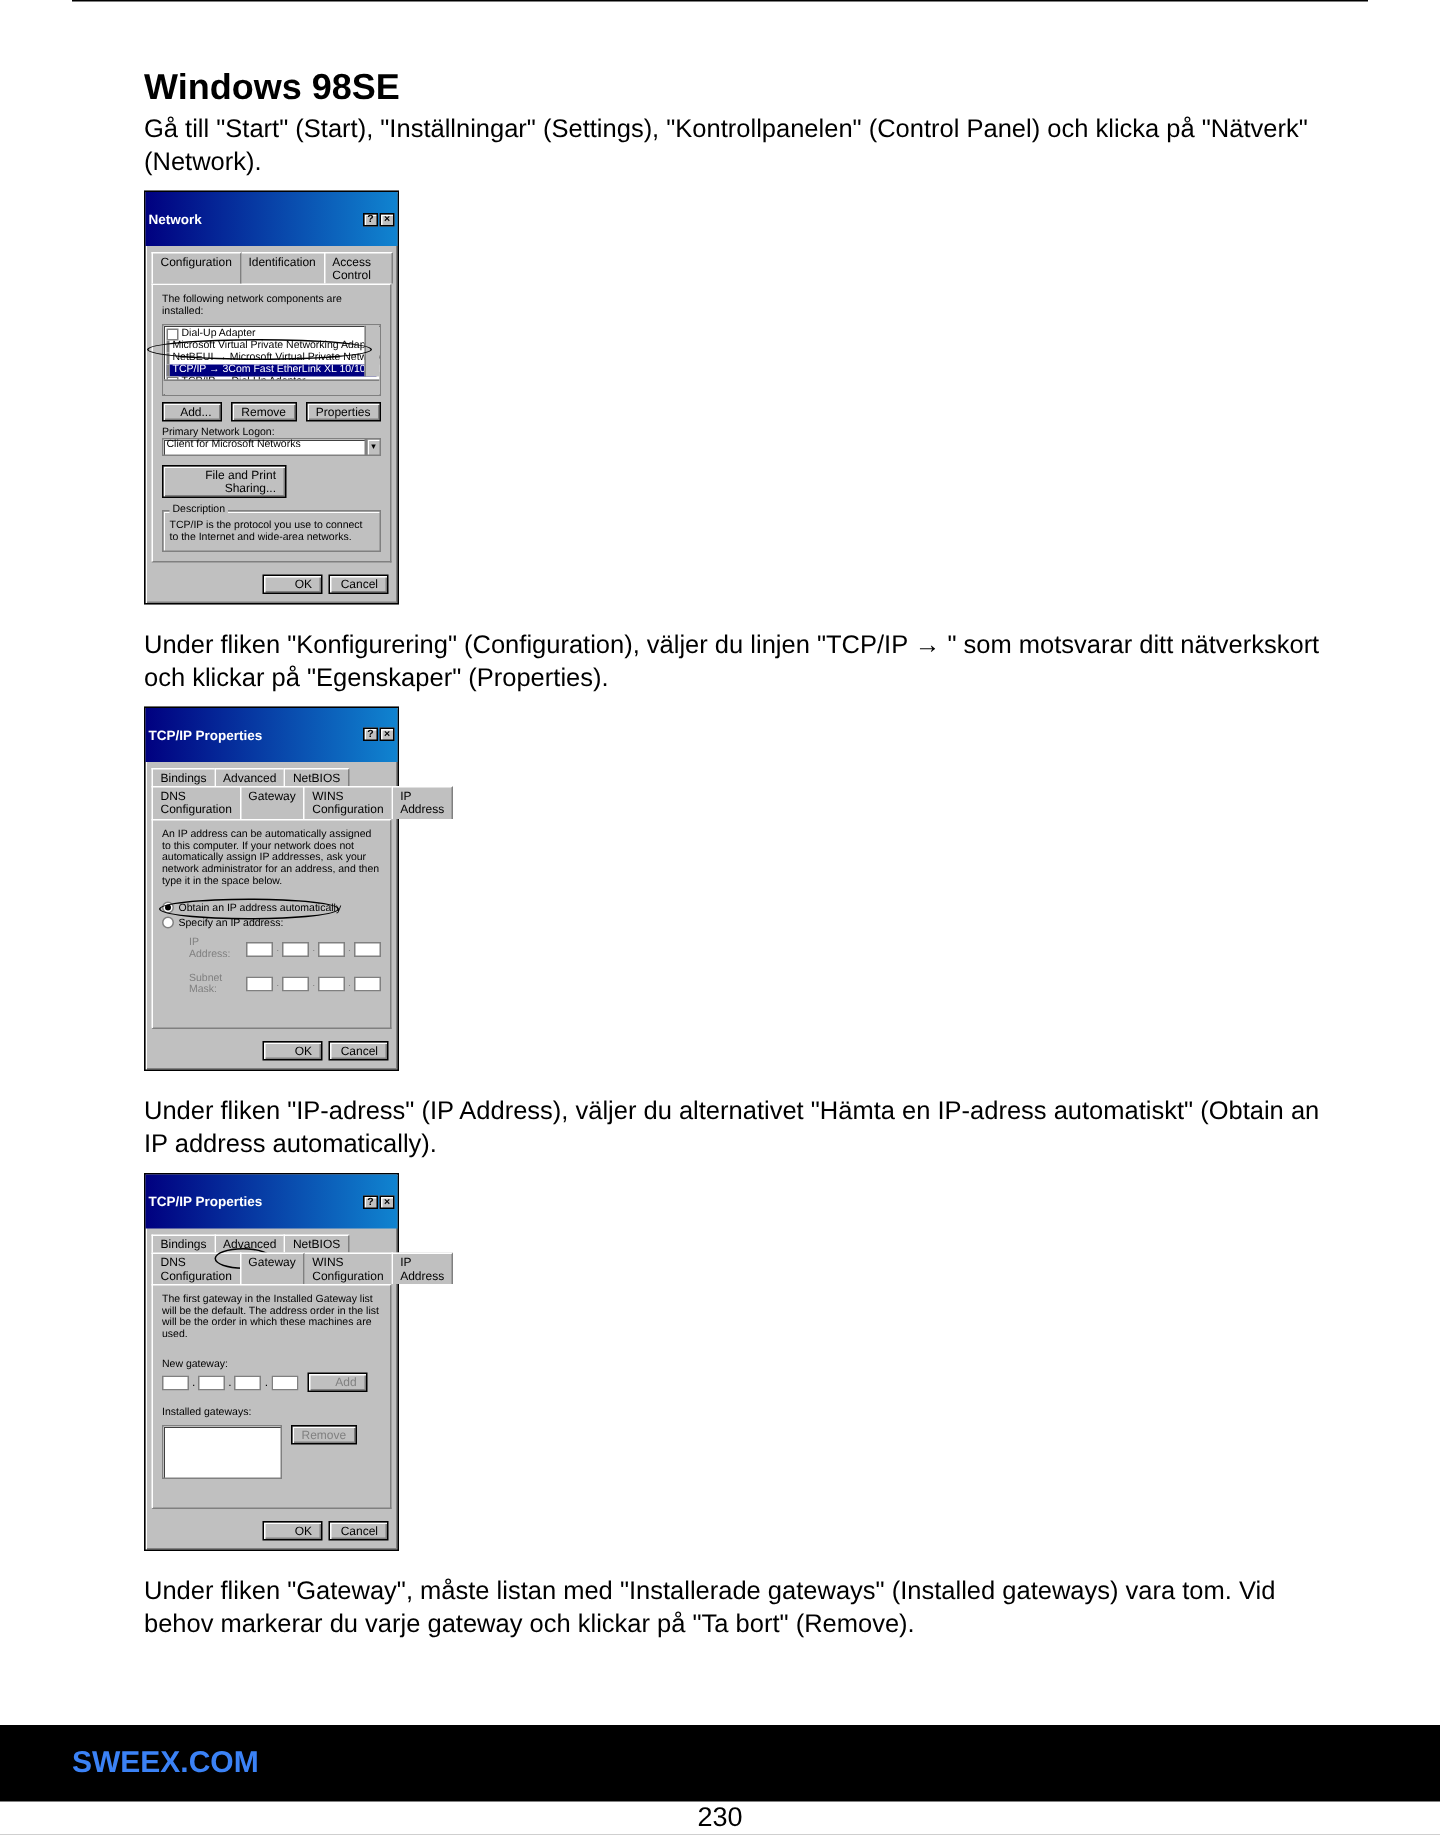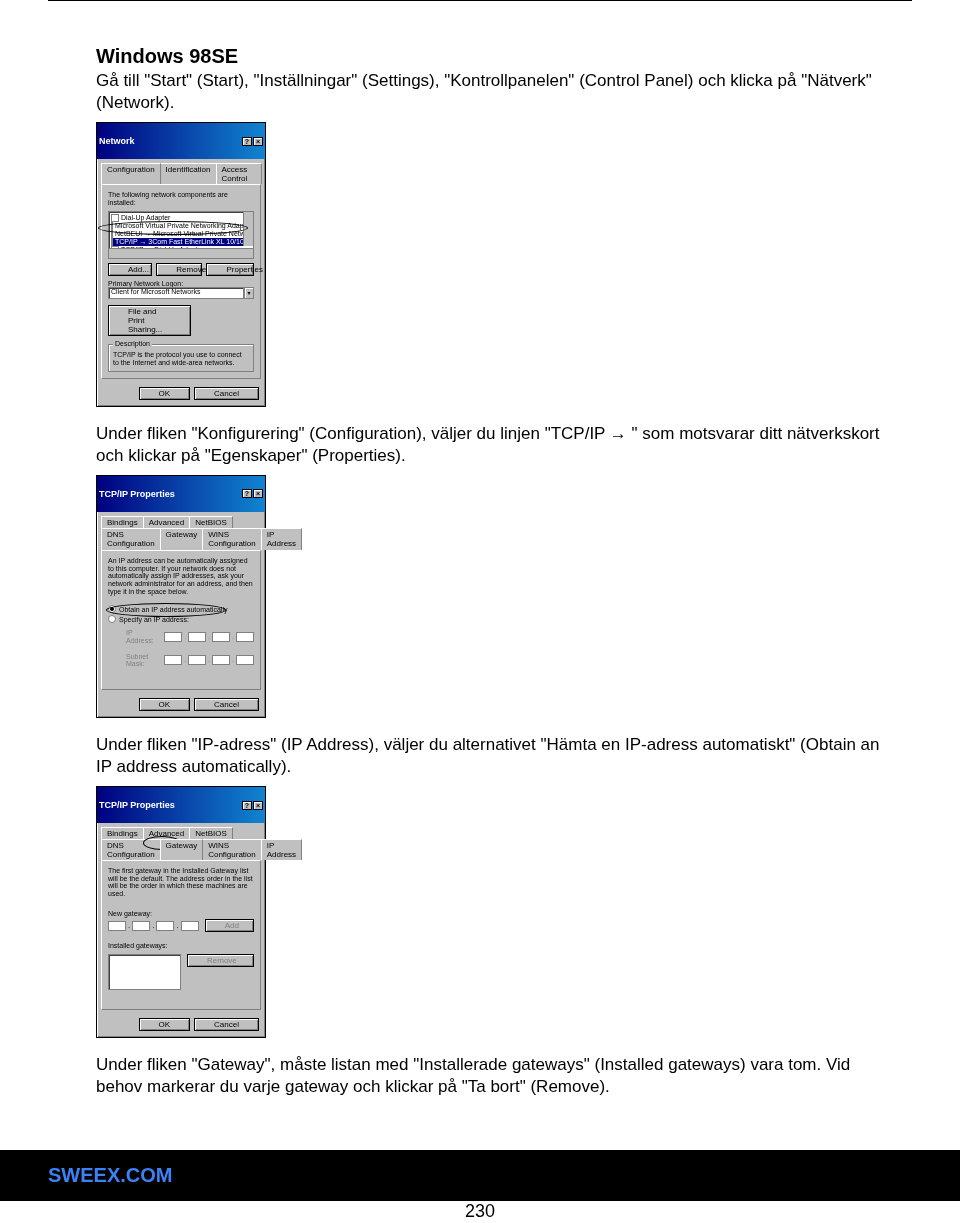--- a/index.html
+++ b/index.html
@@ -24,21 +24,21 @@
     border: none;
     border-top: 1px solid #000;
     margin-bottom: 44px;
   }
   .section {
     margin-left: 48px;
     margin-right: 24px;
   }
   .section-heading {
     font-weight: bold;
-    font-size: 20px;
+    font-size: 24px;
     font-stretch: condensed;
     margin-bottom: 2px;
   }
   .body-text {
     font-size: 17px;
     font-stretch: condensed;
     line-height: 1.3;
     margin-bottom: 8px;
   }
 
@@ -108,23 +108,23 @@
     display: flex;
     justify-content: flex-end;
     gap: 4px;
     padding: 4px 6px 6px 6px;
   }
   .win-btn {
     background: #c0c0c0;
     border: 1px solid #000;
     box-shadow: inset 1px 1px 0 #fff, inset -1px -1px 0 #808080;
     font-size: 8px;
-    padding: 1px 19px;
+    padding: 1px 6px;
     min-width: 40px;
-    text-align: left;
+    text-align: right;
   }
   .listbox {
     background: #fff;
     border: 1px solid #808080;
     box-shadow: inset 1px 1px 0 #404040;
     font-size: 7px;
     padding: 2px;
     height: 48px;
     overflow: hidden;
     margin: 4px 0;

